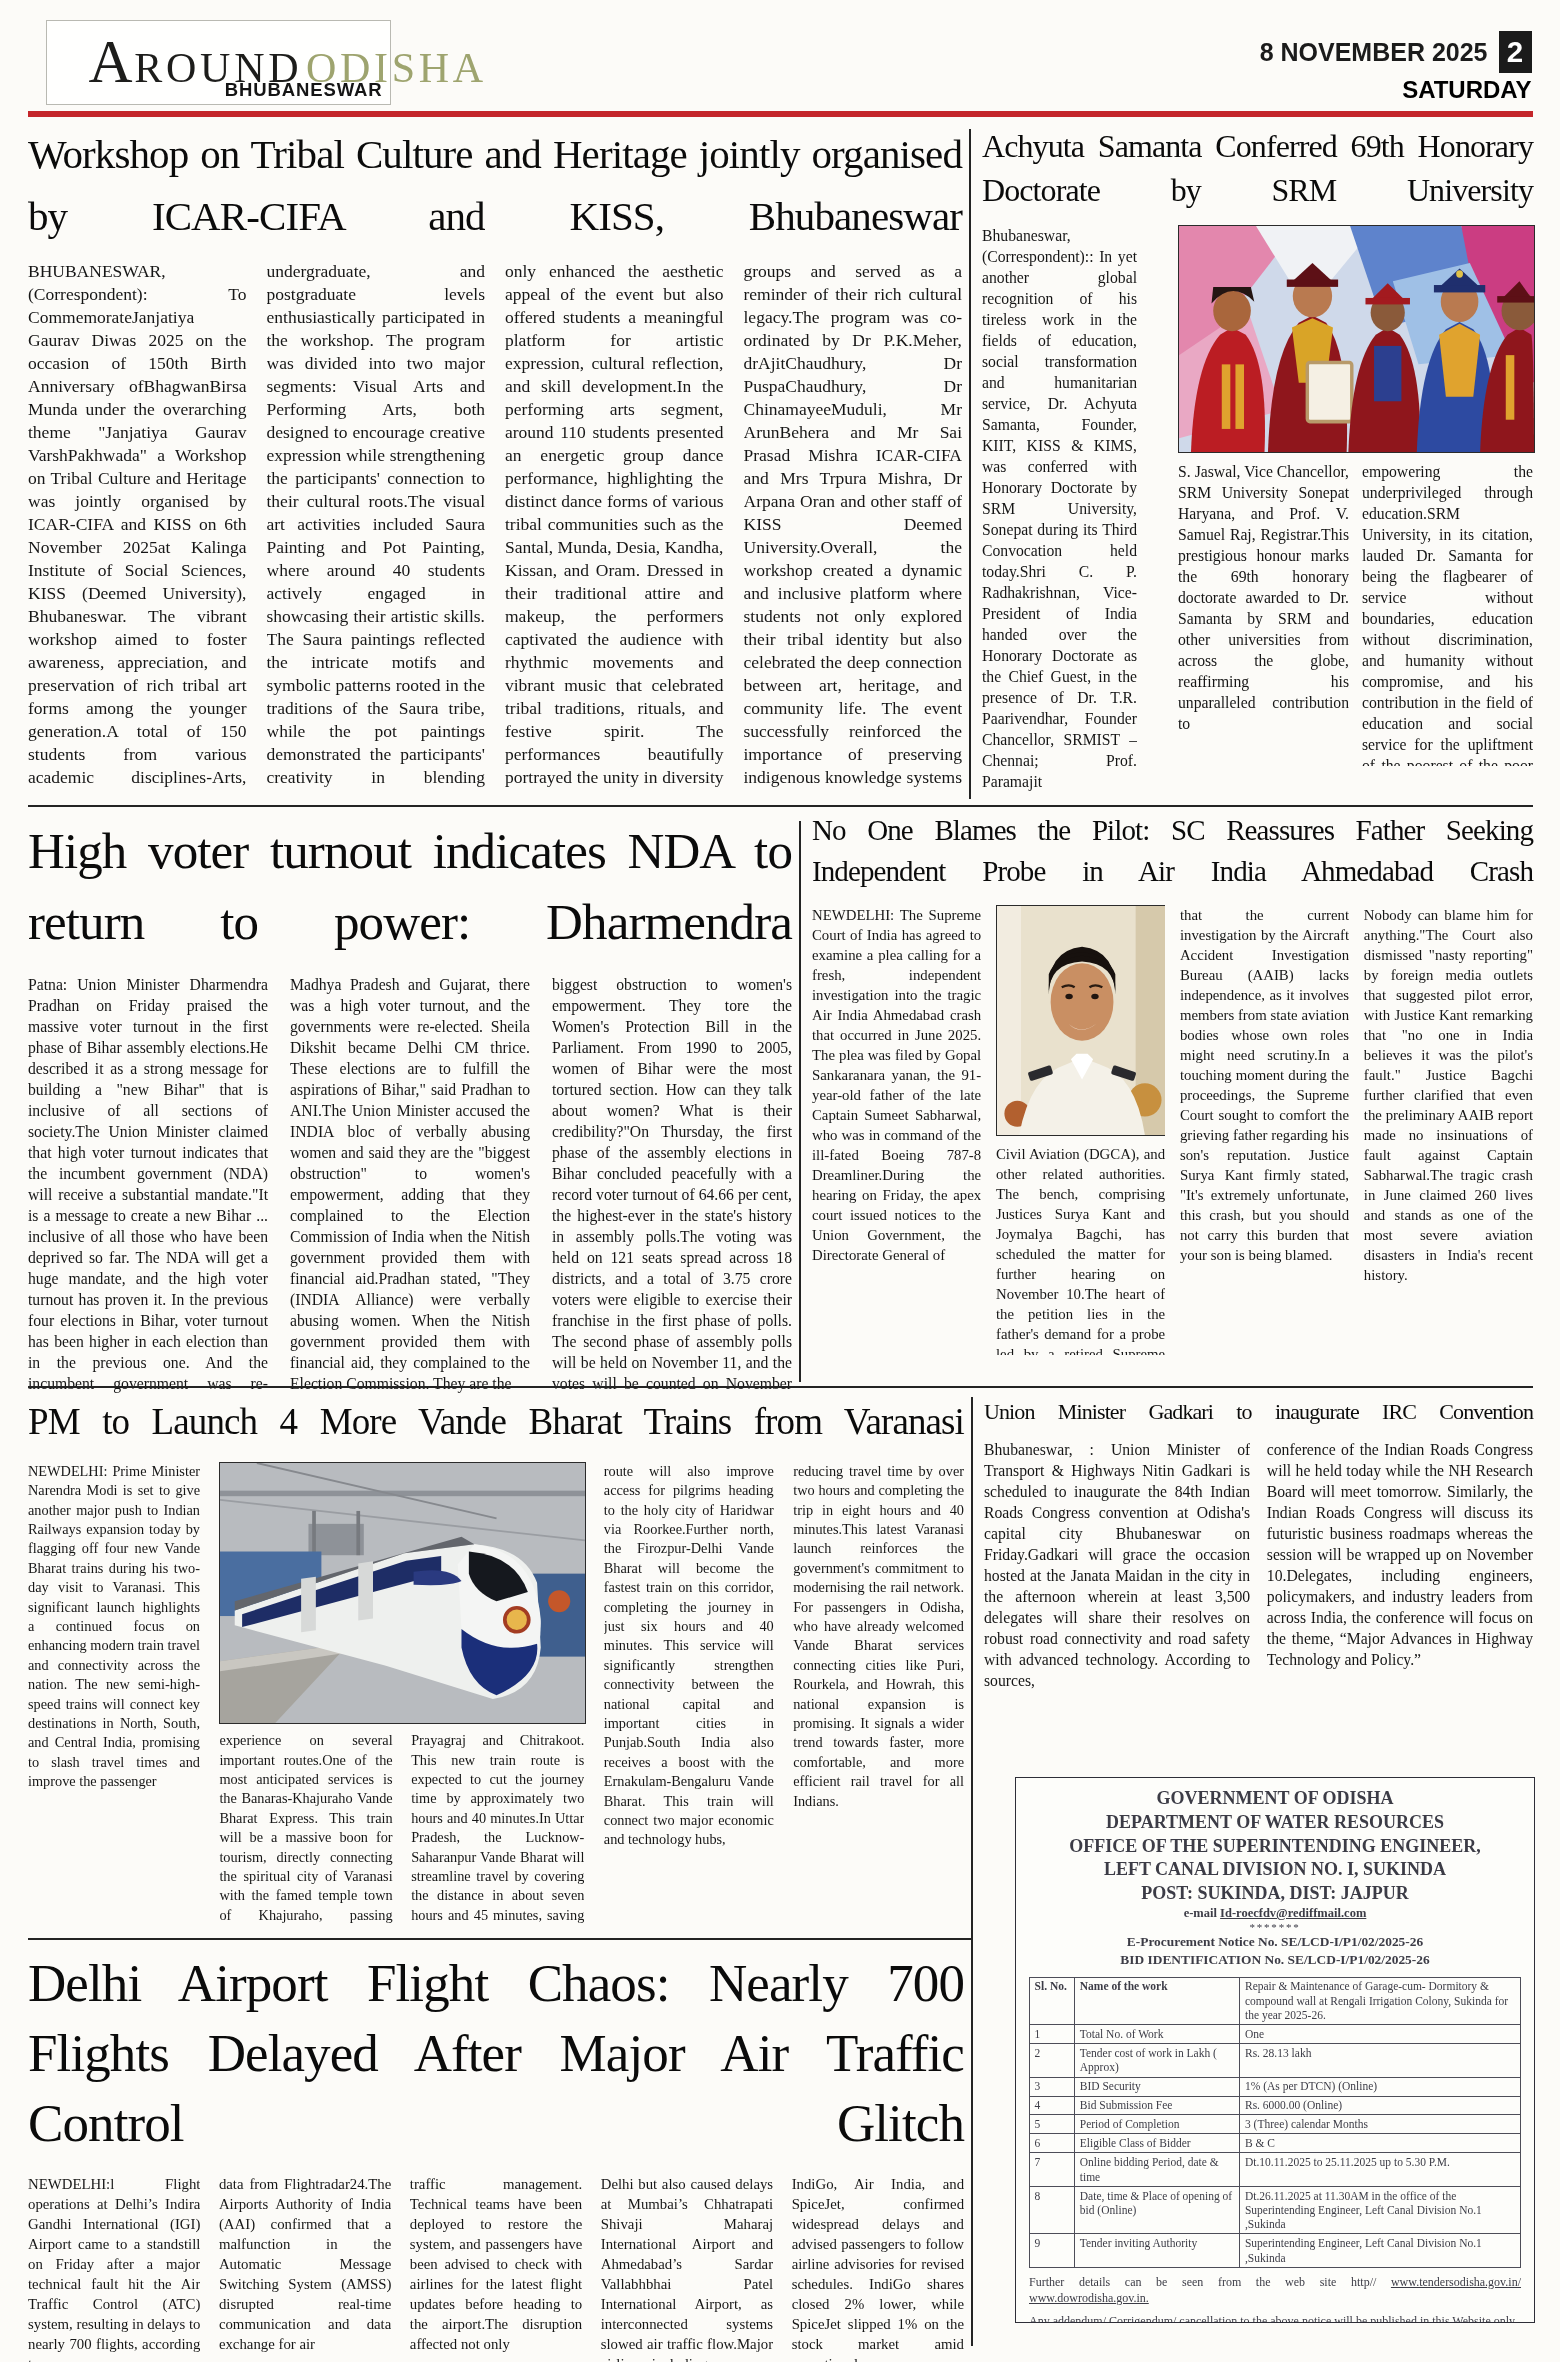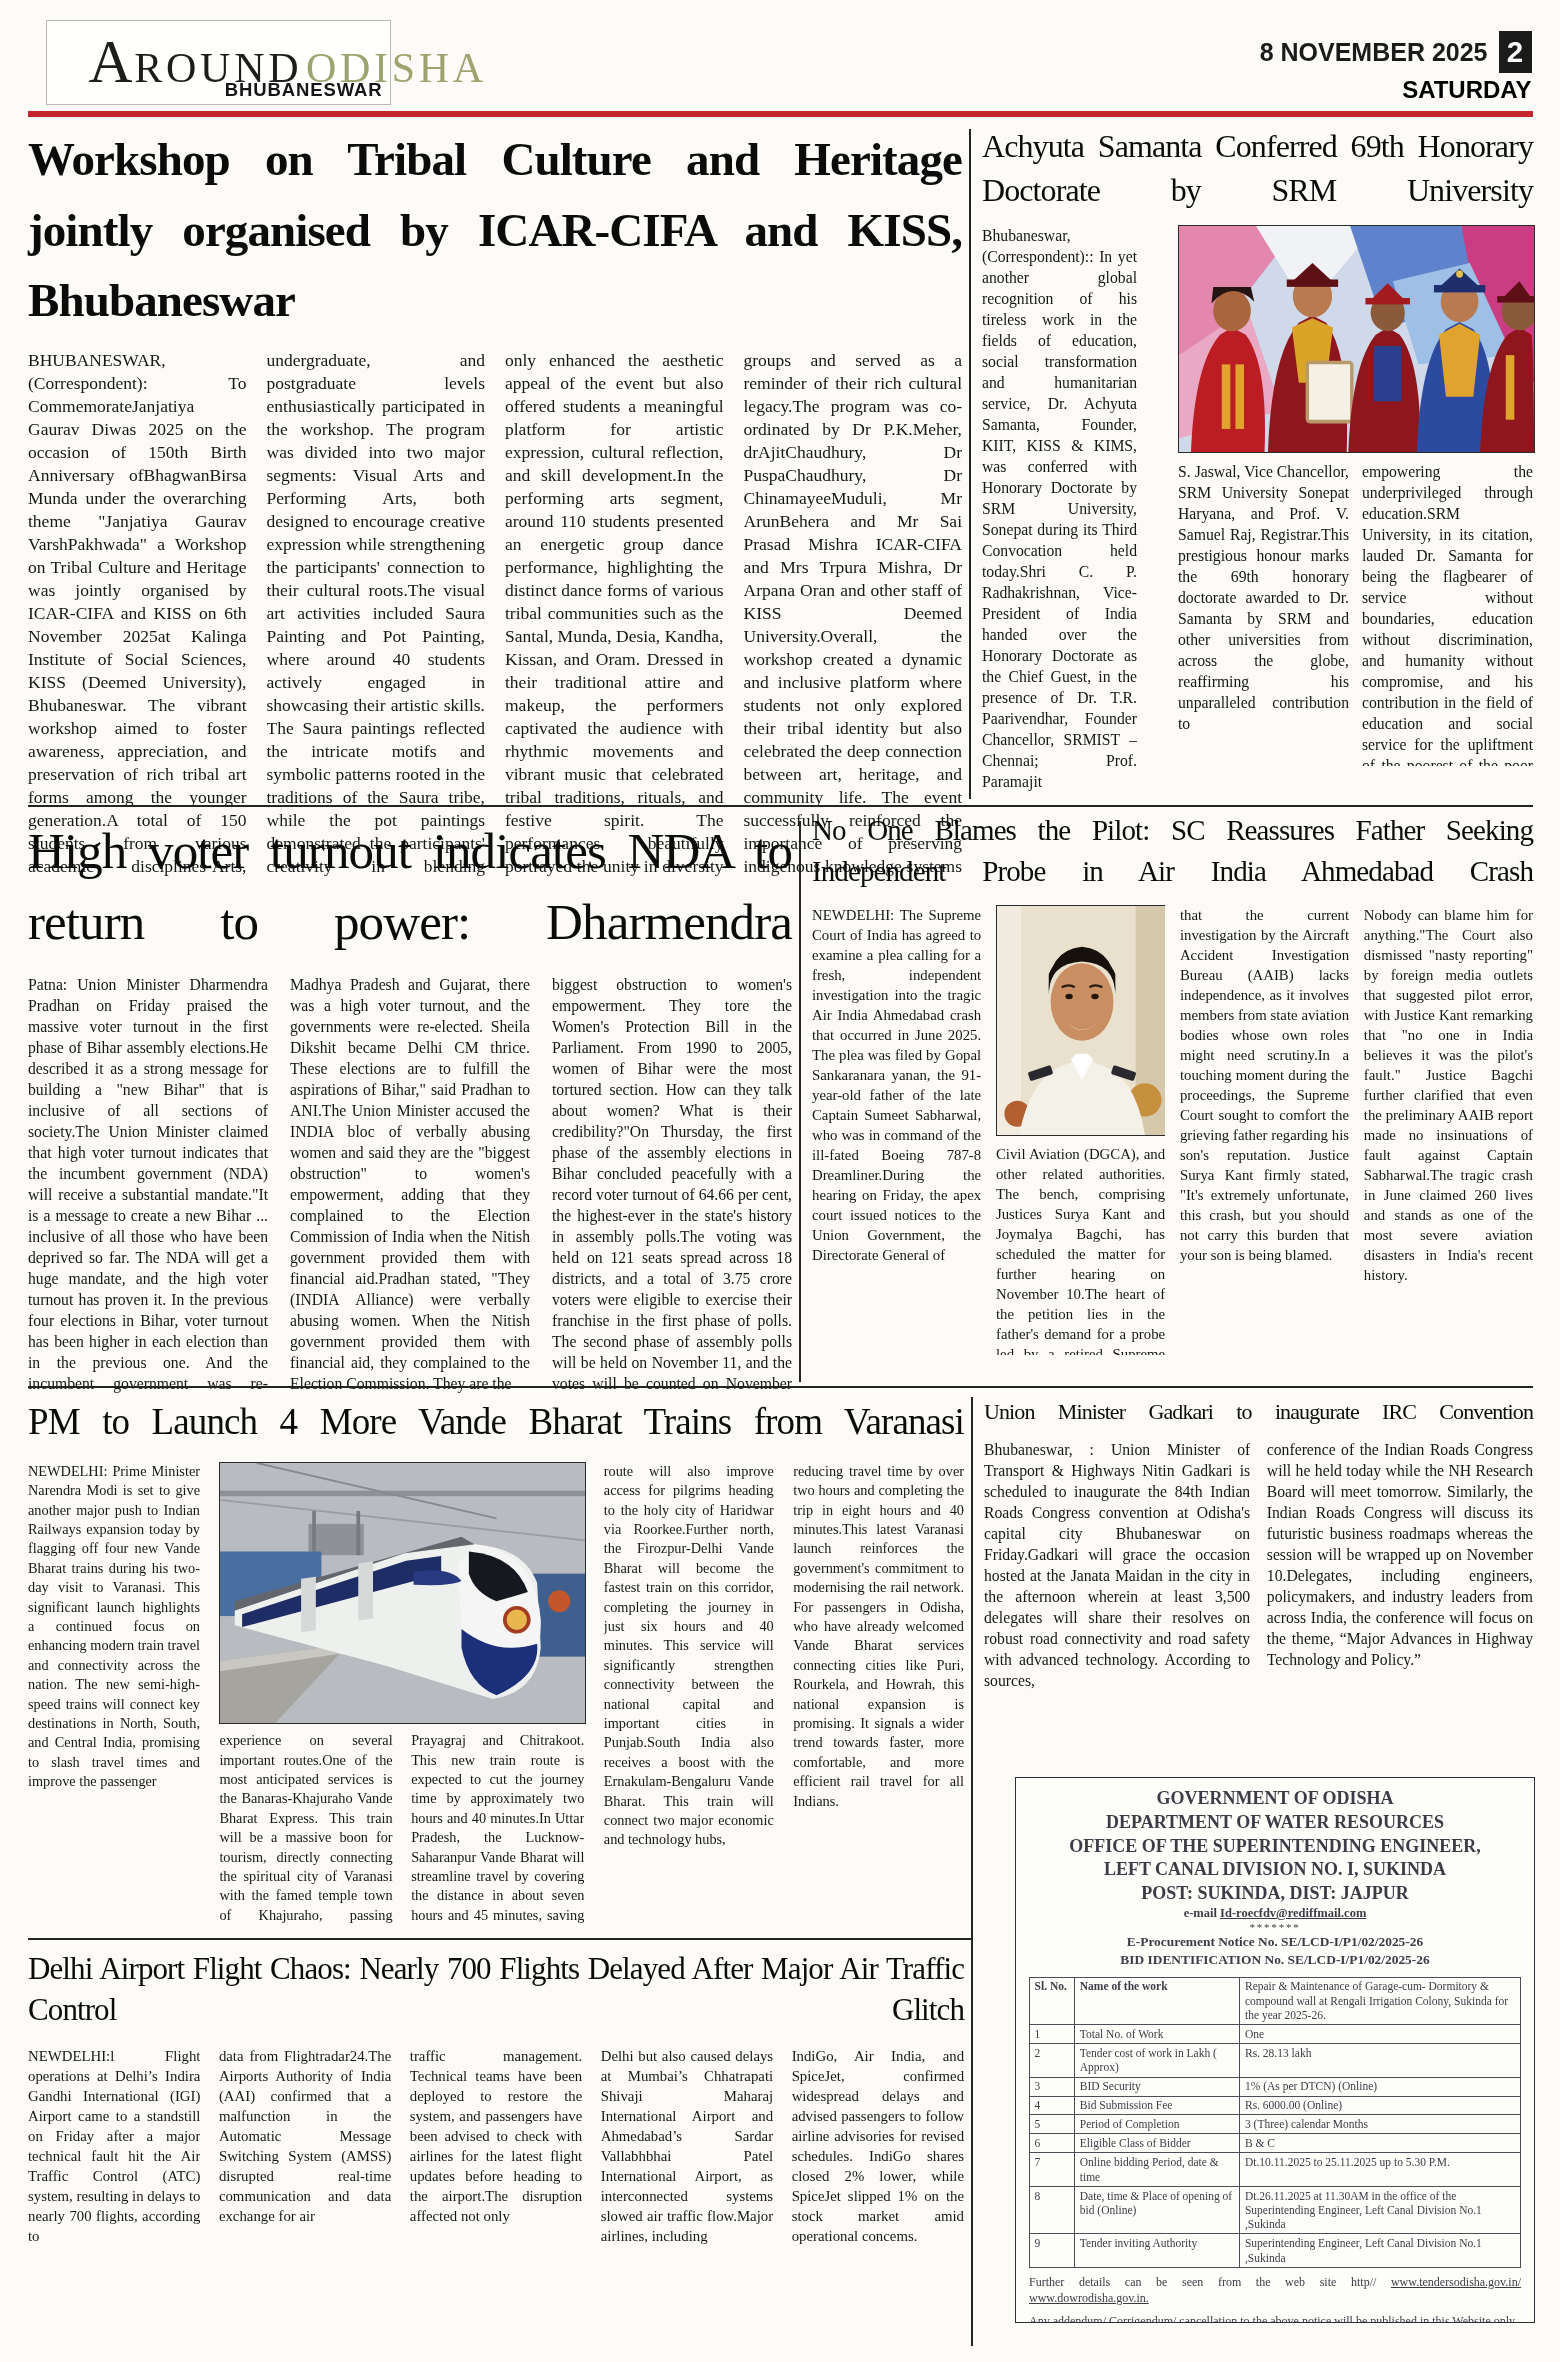--- a/index.html
+++ b/index.html
@@ -17,27 +17,27 @@
   .date-line{font-family:"Liberation Sans",sans-serif;font-weight:bold;font-size:25px;
              color:#1b1b1b;display:flex;align-items:center;justify-content:flex-end;gap:11px;}
   .pageno{background:#1b1b1b;color:#ffffff;width:33px;height:42px;display:flex;
           align-items:center;justify-content:center;font-size:29.5px;}
   .day-line{font-family:"Liberation Sans",sans-serif;font-weight:bold;font-size:24px;
             color:#000000;text-align:right;}
   .red-rule{background:#c4262b;height:5.5px;}
   
   .hl{margin:0;font-weight:400;color:#0b0b0b;text-align:justify;text-align-last:justify;
       letter-spacing:-0.9px;}
-  .hl1{font-size:47px;line-height:1.5;font-weight:bold;}
+  .hl1{font-size:41px;line-height:1.5;}
   .hl2{font-size:32px;line-height:1.38;}
   .hl3{font-size:51px;line-height:1.4;}
   .hl4{font-size:29px;line-height:1.42;}
   .hl5{font-size:37px;line-height:1.35;}
   .hl6{font-size:22px;line-height:1.4;}
-  .hl7{font-size:31px;line-height:1.32;}
+  .hl7{font-size:53px;line-height:1.32;}
   
   .bcols{display:flex;}
   .bcol{flex:1 1 0;overflow:hidden;text-align:justify;}
   .fs19{font-size:17.5px;line-height:23px;}
   .fs17{font-size:15.7px;line-height:21px;}
   .fs16{font-size:14.8px;line-height:20px;}
   .fs15{font-size:14.3px;line-height:19.4px;}
   .rule-h{background:#242424;height:1.8px;}
   .rule-v{background:#242424;width:1.8px;}
   .photo{border:1.8px solid #2b2b2b;display:block;background:#dddddd;}

